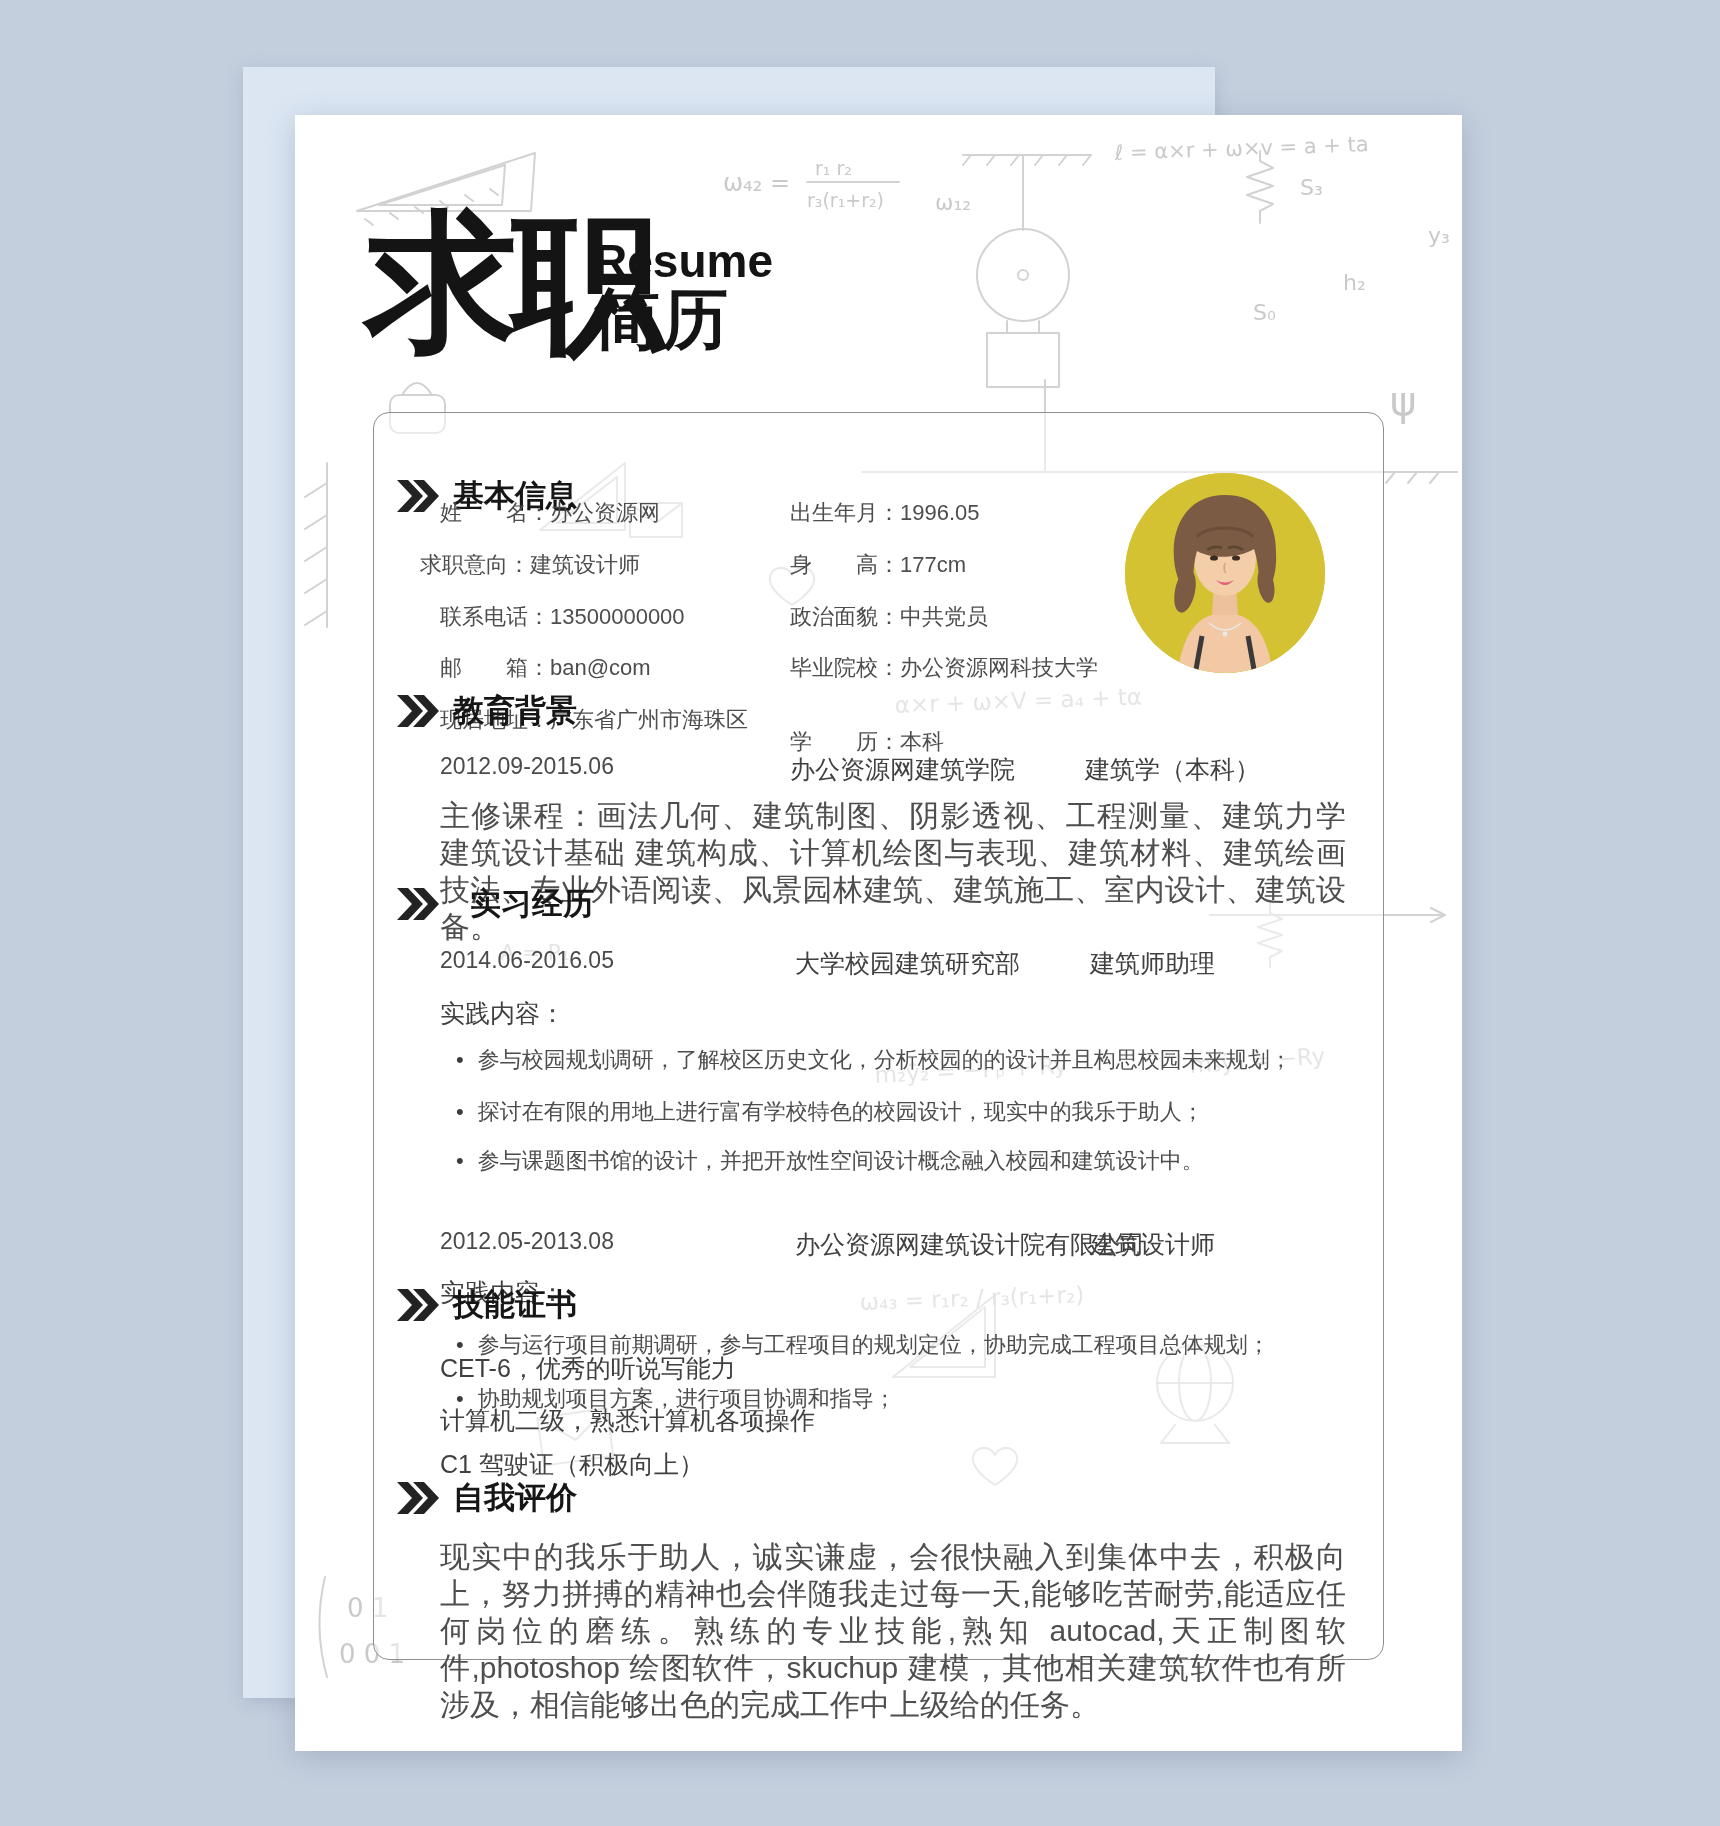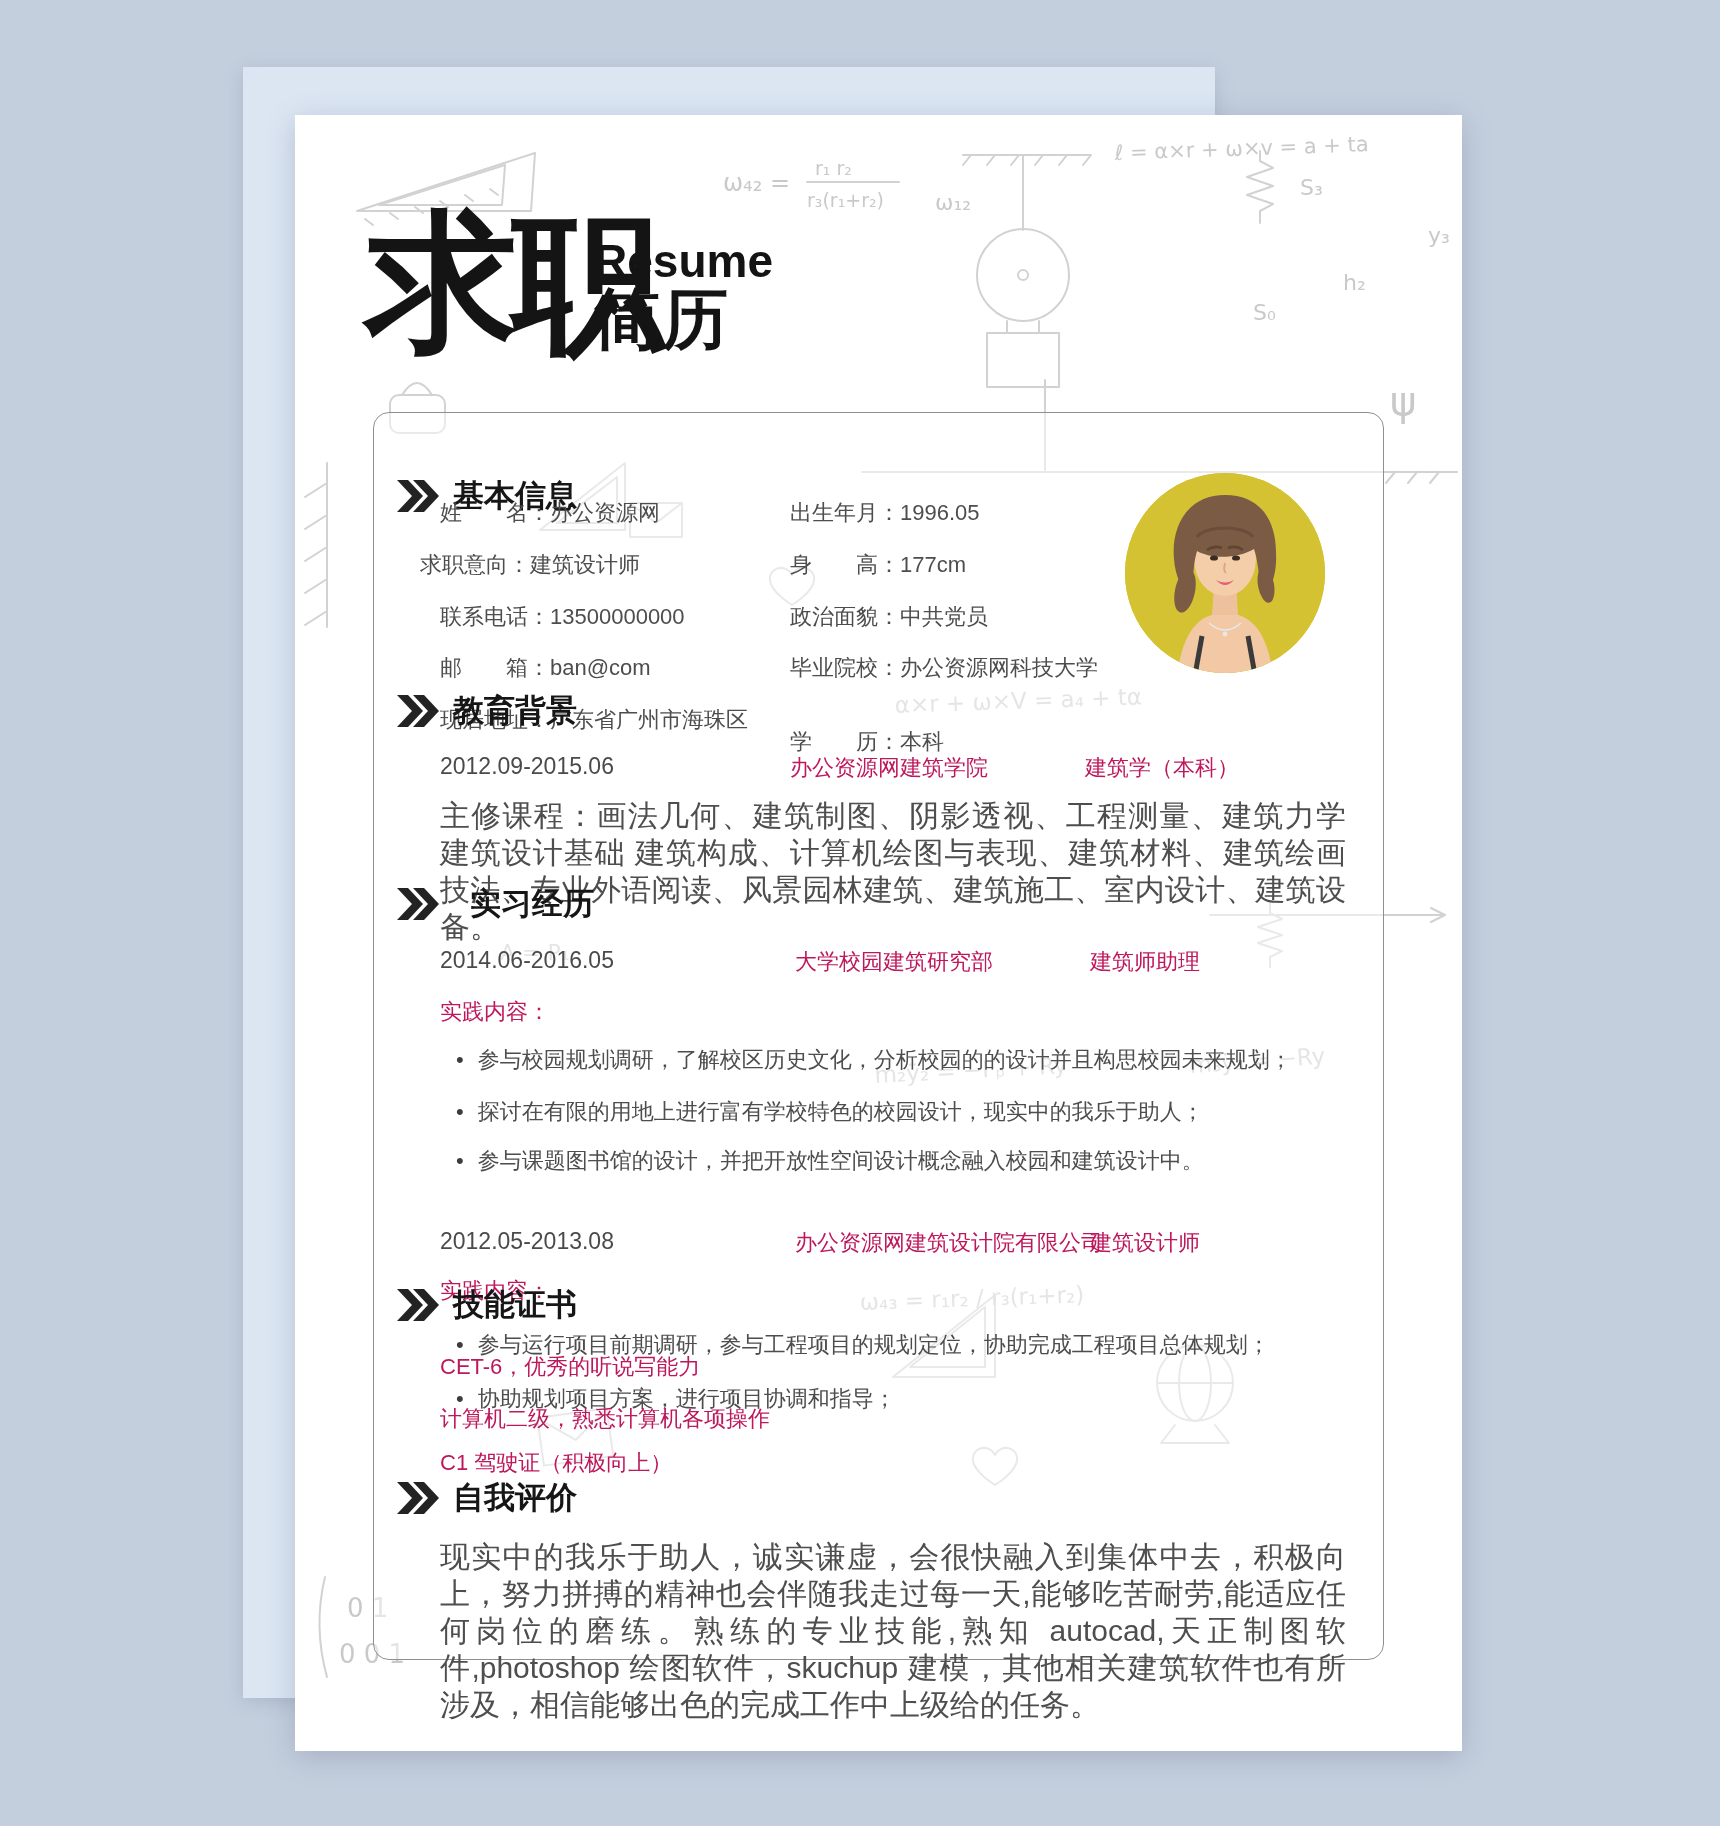--- a/index.html
+++ b/index.html
@@ -44,21 +44,21 @@
   .title-en{display:block;font-size:46px;font-weight:900;line-height:1;letter-spacing:0px;}
   .title-sub{display:block;font-size:66px;font-weight:900;line-height:1;margin-top:2px;letter-spacing:2px;}
   .sec-header{
     position:absolute;display:flex;align-items:center;gap:11px;
     color:#161616;font-weight:bold;font-size:31px;line-height:1.1;
   }
   .chev{width:46px;height:34px;display:block;flex:0 0 auto;}
   .info-row{font-size:22px;color:#4d4d4d;}
   .info-row .lbl{color:#4d4d4d;}
   .info-row .val{color:#4d4d4d;}
-  .plain{font-size:22px;color:#be185d;}
+  .plain{font-size:25px;color:#404040;}
   .date-text{font-size:23px;color:#4a4a4a;}
   .para{
     position:absolute;width:906px;
     font-size:30px;line-height:37px;color:#4e4e4e;
     text-align:justify;white-space:normal;
   }
   .bullet{position:absolute;font-size:22px;color:#4d4d4d;white-space:nowrap;}
   .bullet::before{content:"•";margin-right:14px;color:#3c3c3c;}
   .photo{
     position:absolute;left:1125px;top:473px;width:200px;height:200px;

